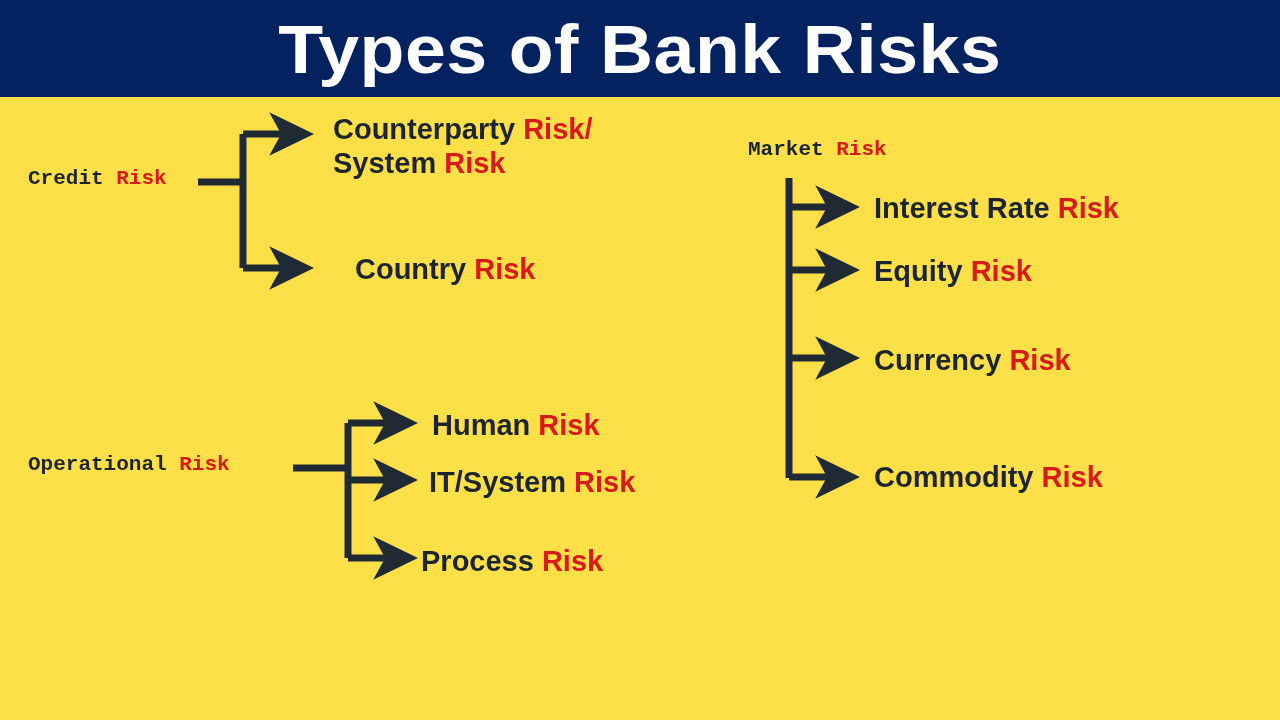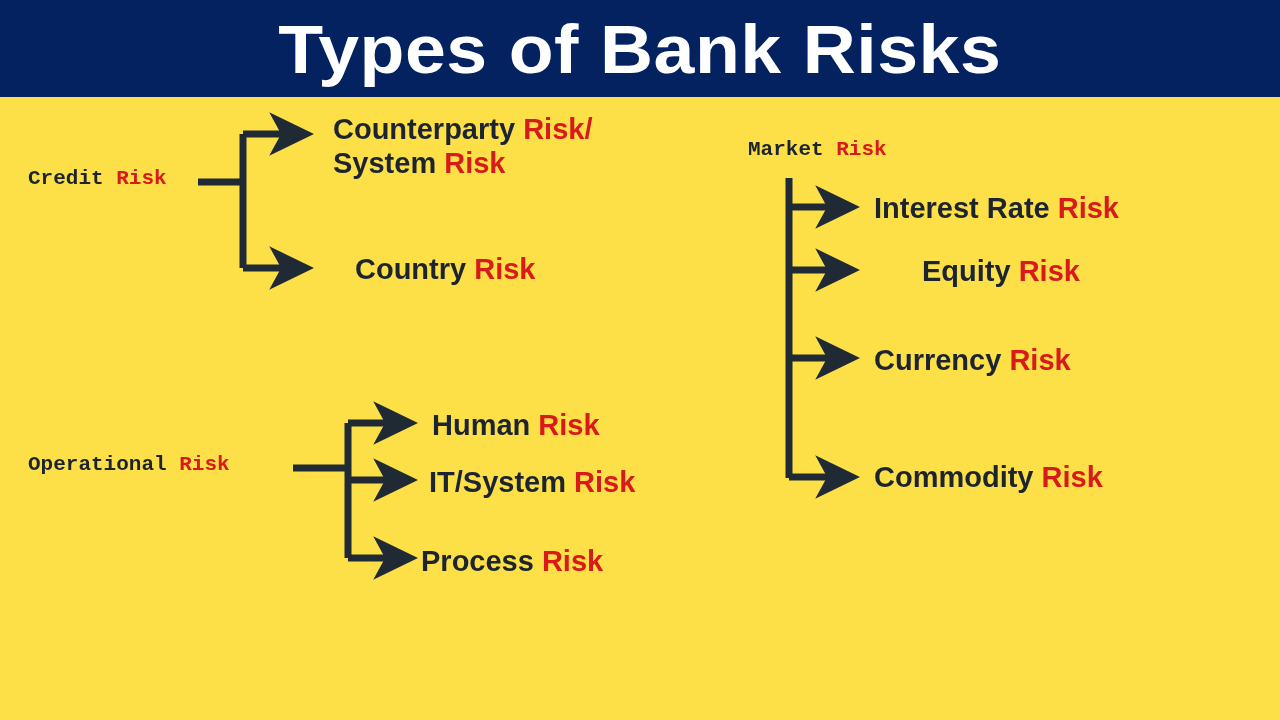--- a/index.html
+++ b/index.html
@@ -148,21 +148,21 @@
     </div>
 
     <div class="node parent" style="left:748px; top:41px;">
       <span>Market </span><span class="rk">Risk</span>
     </div>
 
     <div class="node child" style="left:874px; top:94px;">
       <span>Interest Rate </span><span class="rk">Risk</span>
     </div>
 
-    <div class="node child" style="left:922px; top:157px;">
+    <div class="node child" style="left:874px; top:157px;">
       <span>Equity </span><span class="rk">Risk</span>
     </div>
 
     <div class="node child" style="left:874px; top:246px;">
       <span>Currency </span><span class="rk">Risk</span>
     </div>
 
     <div class="node child" style="left:874px; top:363px;">
       <span>Commodity </span><span class="rk">Risk</span>
     </div>

